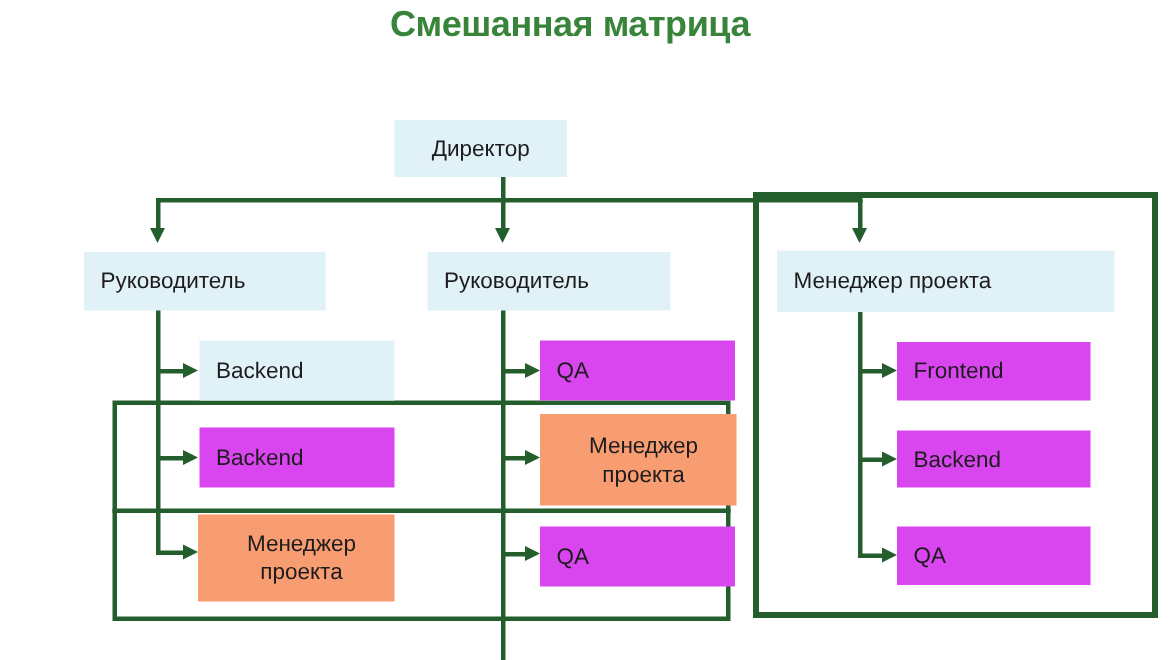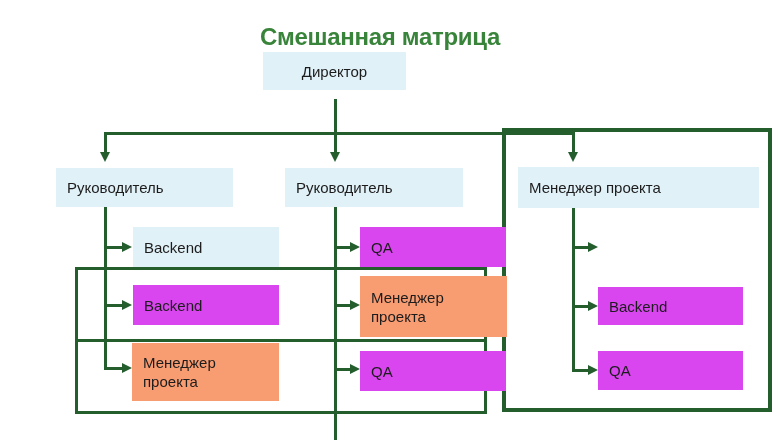--- a/index.html
+++ b/index.html
@@ -2,27 +2,27 @@
 <html><head>
 <meta charset="utf-8">
 <style>
   html,body{margin:0;padding:0;background:#fff;}
   .canvas{
     position:relative;width:780px;height:440px;background:#ffffff;
     font-family:"Liberation Sans", sans-serif;overflow:hidden;
   }
   .title{
     position:absolute;top:3px;left:0;width:760px;text-align:center;
-    font-size:24px;font-weight:600;color:#38843a;letter-spacing:-0.3px;margin-top:20px;
+    font-size:24px;font-weight:600;color:#38843a;letter-spacing:-0.3px;
   }
   .box{
     position:absolute;display:flex;align-items:center;
     font-size:15px;color:#1c1c1c;line-height:19px;
   }
-  .pad{padding-left:11px;padding-right:20px;}
+  .pad{padding-left:11px;padding-right:4px;text-align:center;}
   .ctr{justify-content:center;}
   .fill-blue{background:#e1f1f8;}
   .fill-green{background:#d946ef;}
   .fill-orange{background:#f89c72;}
   .line{position:absolute;background:#235e2c;}
   .group{position:absolute;border:3.5px solid #235e2c;box-sizing:border-box;background:transparent;}
   .ah{position:absolute;width:0;height:0;}
   .ah-down{border-left:5.5px solid transparent;border-right:5.5px solid transparent;border-top:10px solid #235e2c;}
   .ah-right{border-top:5.5px solid transparent;border-bottom:5.5px solid transparent;border-left:10px solid #235e2c;}
 
@@ -52,21 +52,21 @@
   .ar-l2{left:122px;top:299.5px;}
   .ar-l3{left:122px;top:362.5px;}
   .ar-c1{left:350px;top:241.5px;}
   .ar-c2{left:350px;top:300px;}
   .ar-c3{left:350px;top:364px;}
   .ar-r1{left:588px;top:241.5px;}
   .ar-r2{left:588px;top:300.5px;}
   .ar-r3{left:588px;top:364.5px;}
 
   
-  .p-director{left:263px;top:52px;width:143px;height:38px;}
+  .p-director{left:263px;top:80px;width:115px;height:38px;}
   .p-ruk1{left:56px;top:168px;width:146px;height:39px;}
   .p-ruk2{left:285px;top:168px;width:147px;height:39px;}
   .p-pmr{left:518px;top:167px;width:210px;height:41px;}
   .p-l1{left:133px;top:227px;width:115px;height:40px;}
   .p-l2{left:133px;top:285px;width:115px;height:40px;}
   .p-l3{left:132px;top:343px;width:116px;height:58px;}
   .p-c1{left:360px;top:227px;width:115px;height:40px;}
   .p-c2{left:360px;top:276px;width:116px;height:61px;}
   .p-c3{left:360px;top:351px;width:115px;height:40px;}
   .p-r1{left:598px;top:228px;width:114px;height:39px;}
@@ -128,16 +128,17 @@
   <div class="box fill-blue pad p-pmr">Менеджер проекта</div>
 
   <div class="box fill-blue pad p-l1">Backend</div>
   <div class="box fill-green pad p-l2">Backend</div>
   <div class="box fill-orange pad p-l3">Менеджер проекта</div>
 
   <div class="box fill-green pad p-c1">QA</div>
   <div class="box fill-orange pad p-c2">Менеджер проекта</div>
   <div class="box fill-green pad p-c3">QA</div>
 
+  <div class="box fill-green pad p-r1">Frontend</div>
   <div class="box fill-green pad p-r2">Backend</div>
   <div class="box fill-green pad p-r3">QA</div>
 
 </div>
 
 </body></html>

